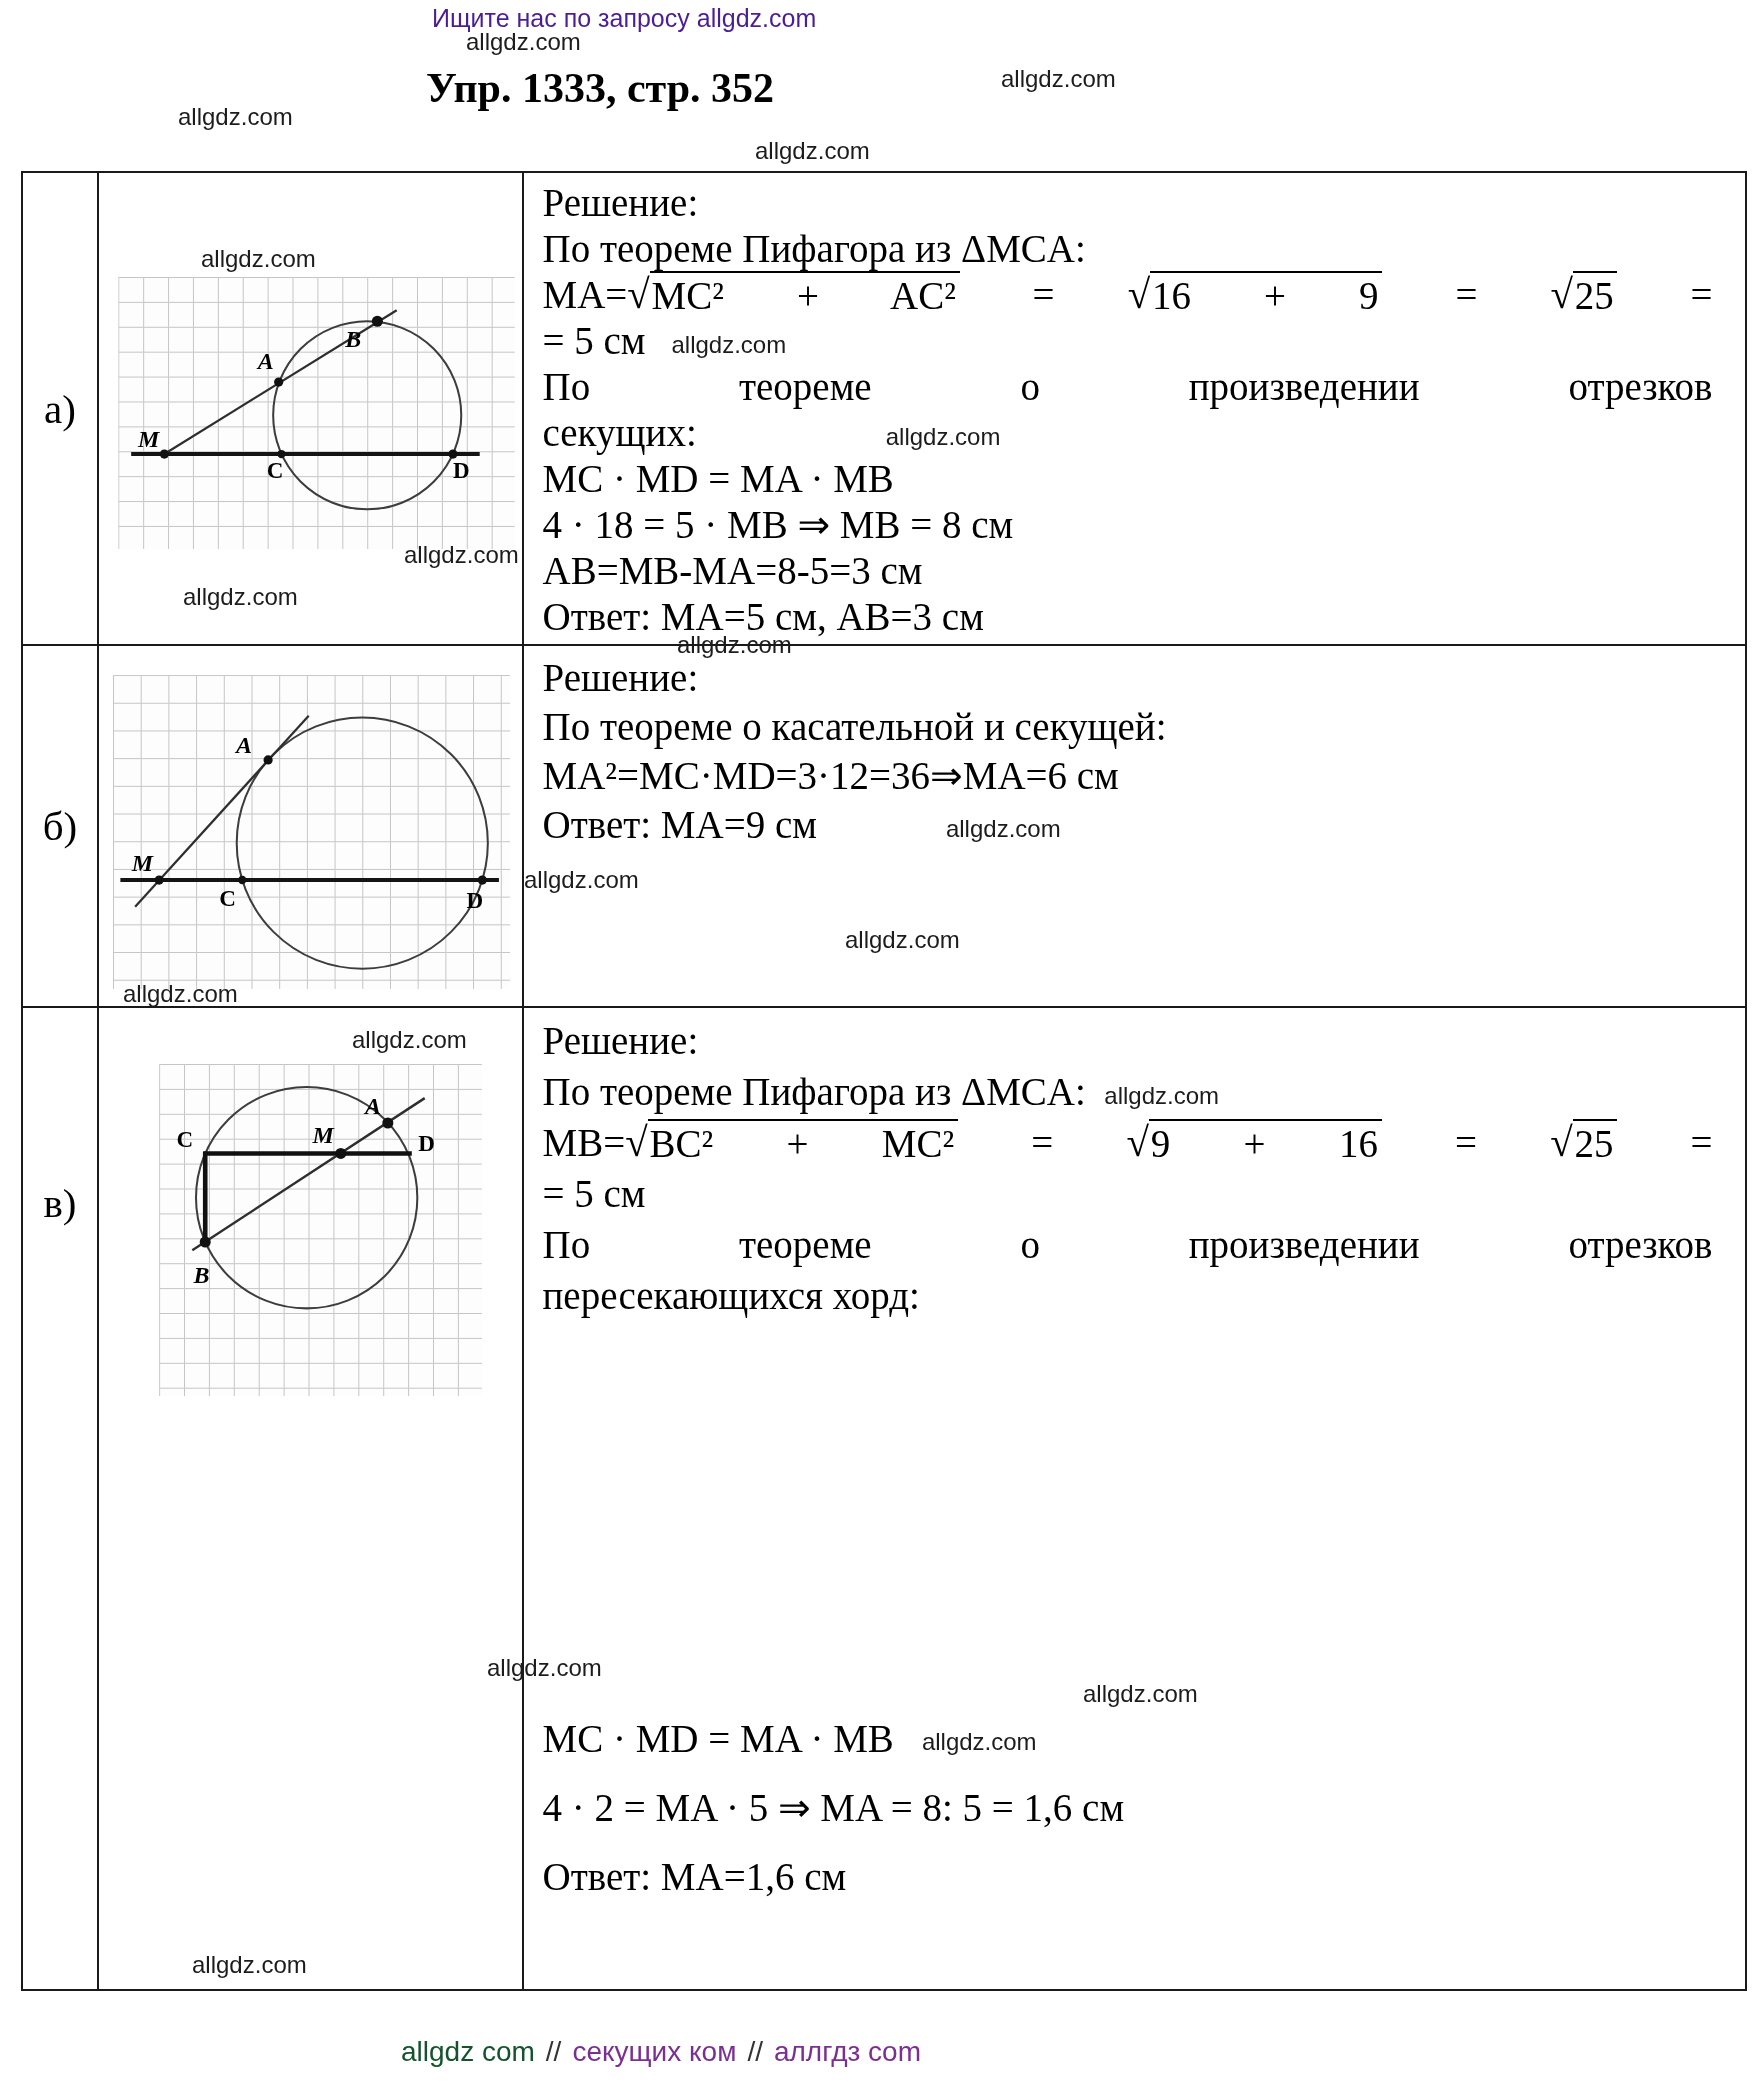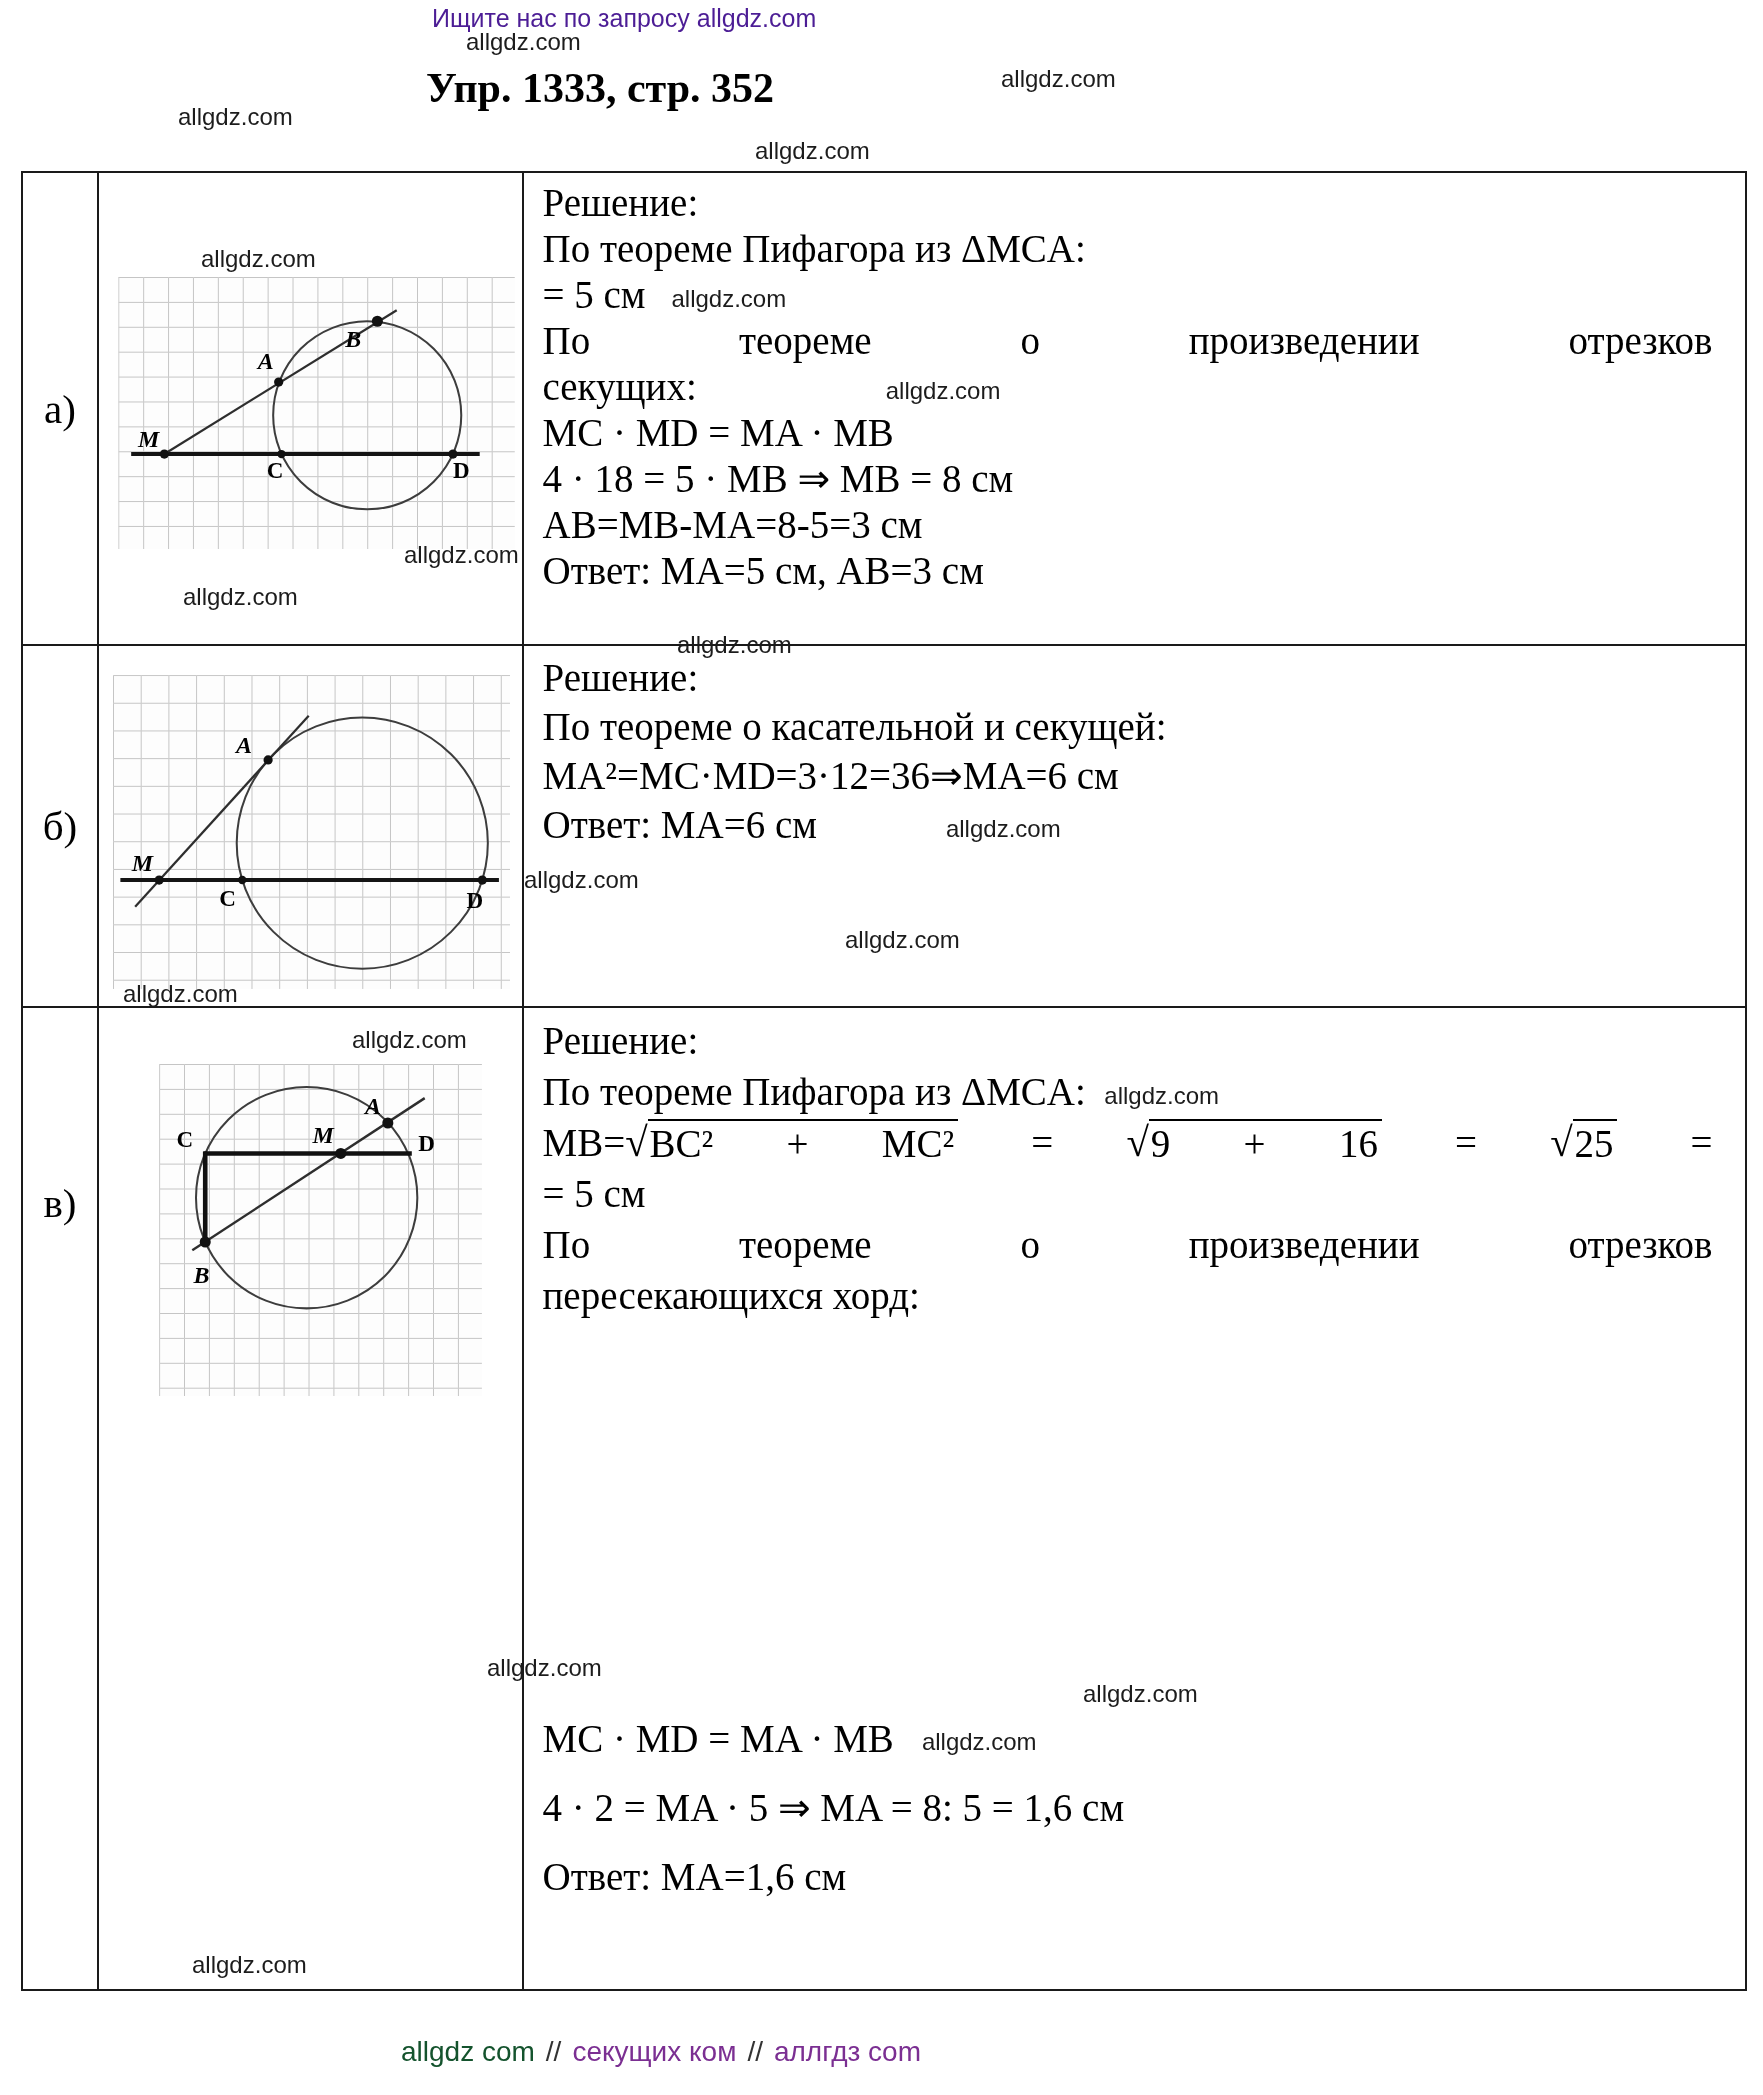--- a/index.html
+++ b/index.html
@@ -96,20 +96,23 @@
       <text class="flabel" x="160" y="100" text-anchor="middle">A</text>
       <text class="flabel" x="255" y="76" text-anchor="middle">B</text>
       <text class="flabelu" x="170" y="218" text-anchor="middle">C</text>
       <text class="flabelu" x="372" y="218" text-anchor="middle">D</text>
     </svg>
   </div>
 
   <div class="cell last-col cell-sol row-a-sol">
     <div class="sline">Решение:</div>
     <div class="sline">По теореме Пифагора из ΔMCA:</div>
+    <div class="sline stretch">
+      <span>MA=</span><span class="rs">√</span><span class="rad">MC² + AC²</span><span> = </span><span class="rs">√</span><span class="rad">16 + 9</span><span> = </span><span class="rs">√</span><span class="rad">25</span><span> =</span>
+    </div>
     <div class="sline">
       <span>= 5 см</span><span class="wmi" style="margin-left:26px">allgdz.com</span>
     </div>
     <div class="sline stretch">По теореме о произведении отрезков</div>
     <div class="sline">
       <span>секущих:</span><span class="wmi" style="margin-left:189px">allgdz.com</span>
     </div>
     <div class="sline">MC · MD = MA · MB</div>
     <div class="sline">4 · 18 = 5 · MB ⇒ MB = 8 см</div>
     <div class="sline">AB=MB-MA=8-5=3 см</div>
@@ -141,21 +144,21 @@
       <text class="flabelu" x="124" y="250" text-anchor="middle">C</text>
       <text class="flabelu" x="392" y="252" text-anchor="middle">D</text>
     </svg>
   </div>
 
   <div class="cell last-col cell-sol row-b-sol">
     <div class="sline">Решение:</div>
     <div class="sline">По теореме о касательной и секущей:</div>
     <div class="sline">MA²=MC·MD=3·12=36⇒MA=6 см</div>
     <div class="sline">
-      <span>Ответ: MA=6 см</span><span class="wmi" style="margin-left:129px">allgdz.com</span>
+      <span>Ответ: MA=9 см</span><span class="wmi" style="margin-left:129px">allgdz.com</span>
     </div>
   </div>
 
   <div class="cell cell-label top last-row">
     <span>в)</span>
   </div>
 
   <div class="cell last-row">
     <svg class="fig" style="left:60px;top:56px" width="323" height="332" viewBox="0 0 350 360">
       <defs>

